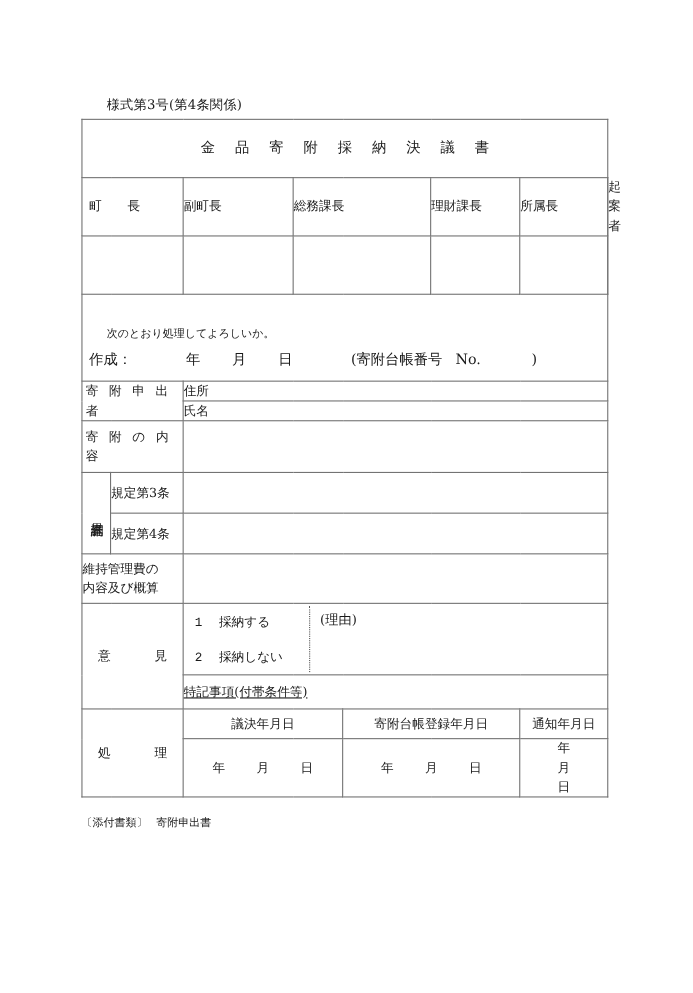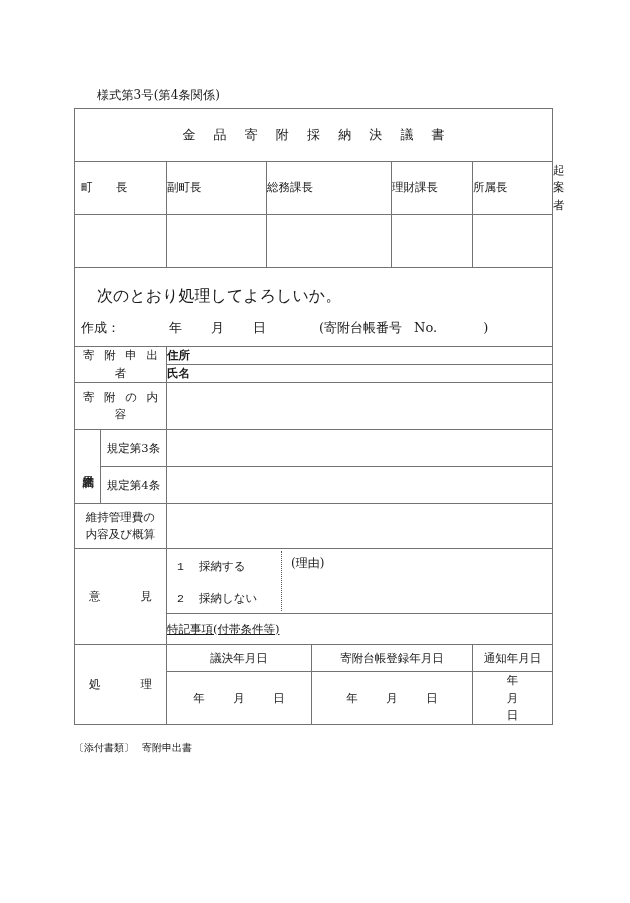--- a/index.html
+++ b/index.html
@@ -84,42 +84,42 @@
 
   
   .notice-cell {
     height: 78px;
     position: relative;
     vertical-align: top;
   }
   .notice-line {
     position: absolute;
     left: 22px;
-    top: 16px;
-    font-size: 16px;
+    top: 28px;
+    font-size: 10px;
     white-space: nowrap;
   }
   .made-line {
     position: absolute;
     left: 6px;
     bottom: 8px;
     width: 466px;
     font-size: 13px;
     white-space: nowrap;
   }
   .made-label { display: inline-block; width: 88px; }
   .made-ymd   { display: inline-block; width: 150px; }
   .made-ymd span { display: inline-block; width: 42px; }
   .ledger-no  { display: inline-block; }
   .ledger-no .gap { display: inline-block; width: 46px; }
   .ledger-no .nogap { display: inline-block; width: 12px; }
 
   
   .lbl {
-    text-align: center;
+    text-align: left;
     font-size: 11.5px;
     padding: 0 4px;
   }
   .lbl .sp3 { letter-spacing: 3px; padding-left: 3px; display: inline-block; }
 
   
   .lbl-split {
     display: flex;
     justify-content: space-between;
     padding: 0 14px;
@@ -142,21 +142,20 @@
     height: 62px;
     display: flex;
     align-items: center;
     justify-content: center;
   }
 
   
   .sub-line {
     padding: 3px 0 3px 8px;
     font-size: 11.5px;
-    font-weight: bold;
   }
 
   .content-cell { padding-left: 8px; }
 
   
   .opinion-top {
     position: relative;
     height: 64px;
     padding: 0;
   }

